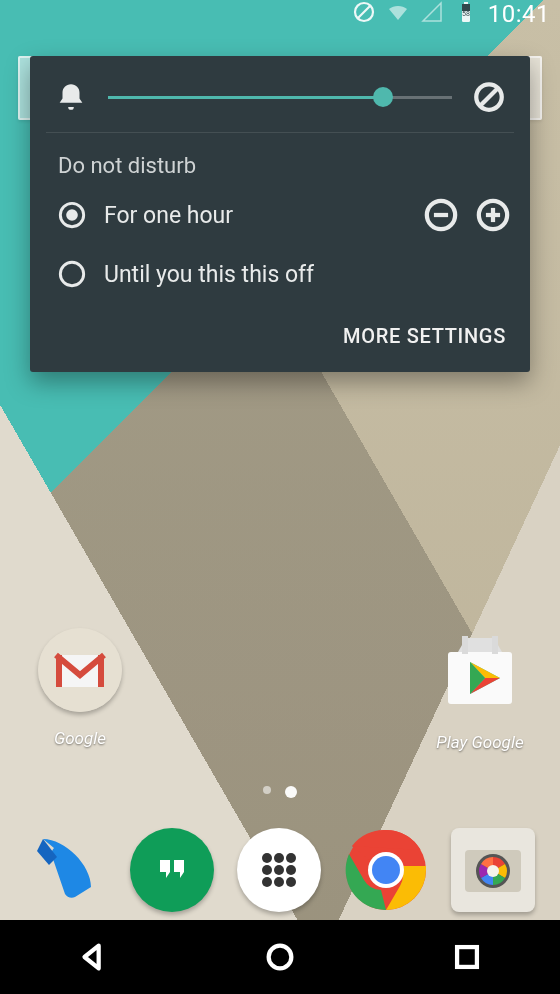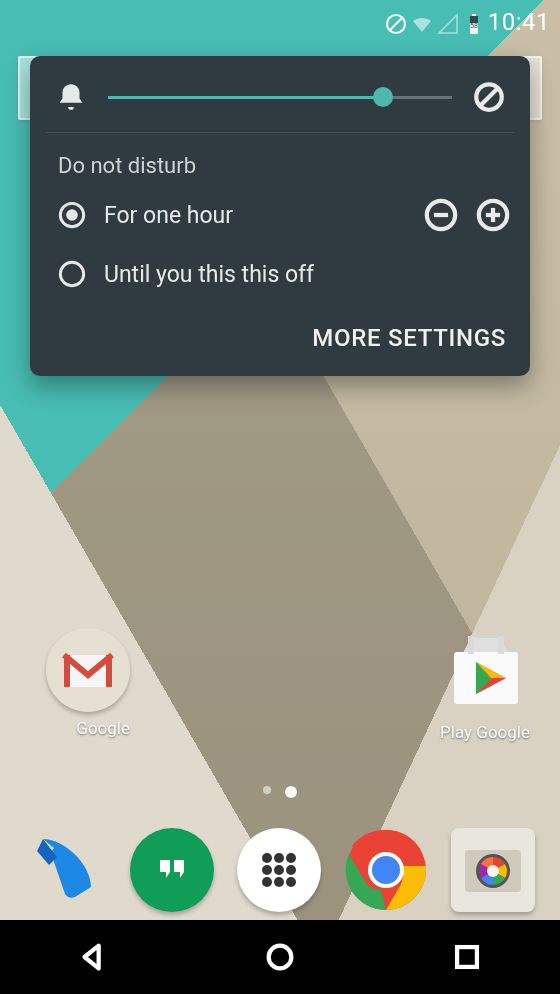--- a/index.html
+++ b/index.html
@@ -12,33 +12,33 @@
       linear-gradient(60deg, #e0dacd 0 30%, transparent 30%),
       linear-gradient(-65deg, #d9d2c3 0 25%, transparent 25%),
       linear-gradient(135deg, #48bdb3 0 35%, transparent 35%),
       linear-gradient(60deg, rgba(0,0,0,.18) 55% 60%, transparent 60%),
       linear-gradient(#c8bfa6, #bcb299);
   }
 
   
   .statusbar {
     position: absolute; top: 0; left: 0; right: 0; height: 36px;
-    display: flex; justify-content: flex-end; align-items: flex-end;
-    padding: 0 10px; gap: 2px;
+    display: flex; justify-content: flex-end; align-items: flex-start;
+    padding: 0 10px; gap: 10px;
     color: #fff; font-size: 24px; font-weight: 400;
   }
   .statusbar svg { width: 24px; height: 24px; fill: #fff; opacity: .9; }
   .statusbar .clock { font-size: 24px; letter-spacing: .5px; color: #fff; }
   .statusbar .wifi, .statusbar .signal { opacity: .55; }
 
   
   .card {
     position: absolute; left: 30px; right: 30px; top: 56px;
     background: #2f3b40; 
-    border-radius: 10px;
+    border-radius: 3px;
     box-shadow: 0 10px 24px rgba(0,0,0,.35);
     color: #e8eaea;
     padding-bottom: 18px;
   }
   .card .row {
     display: flex; align-items: center;
     padding: 24px 24px 18px 24px;
   }
   .card .slider {
     flex: 1; position: relative; height: 24px; margin: 0 20px;
@@ -71,39 +71,40 @@
   .card .plusminus {
     display: flex; gap: 18px; align-items: center;
   }
   .card .ring, .card .radio, .card .bell, .card .null {
     width: 34px; height: 34px; fill: none; stroke: #e8eaea; stroke-width: 3;
   }
   .card .radio { width: 28px; height: 28px; }
   .card .radio.selected .inner { fill: #e8eaea; }
   .card .more {
     text-align: right; padding: 22px 24px 6px 24px;
-    color: #f1f1f1; font-size: 24px; letter-spacing: .7px; font-weight: 500;
+    color: #f1f1f1; font-size: 20px; letter-spacing: .7px; font-weight: 500;
   }
 
   
   .searchbar {
     position: absolute; top: 56px; left: 18px; right: 18px; height: 64px;
     background: rgba(255,255,255,.55);
     box-shadow: inset 0 0 0 2px rgba(255,255,255,.6), 0 2px 3px rgba(0,0,0,.07);
     border-radius: 2px;
   }
 
   
   .apps {
     position: absolute; left: 0; right: 0; top: 628px;
     display: flex; justify-content: space-between; padding: 0 30px;
   }
   .app {
-    width: 100px; display: flex; flex-direction: column; align-items: flex-end;
-    gap: 6px;
+    width: 100px; display: flex; flex-direction: column; align-items: center;
+    gap: 16px;
+    font-style: italic;
   }
   .app .label {
     color: #fff; font-size: 17px;
     text-shadow: 0 1px 2px rgba(0,0,0,.5);
   }
 
   
   .pager {
     position: absolute; left: 0; right: 0; top: 786px;
     display: flex; justify-content: center; gap: 14px;

